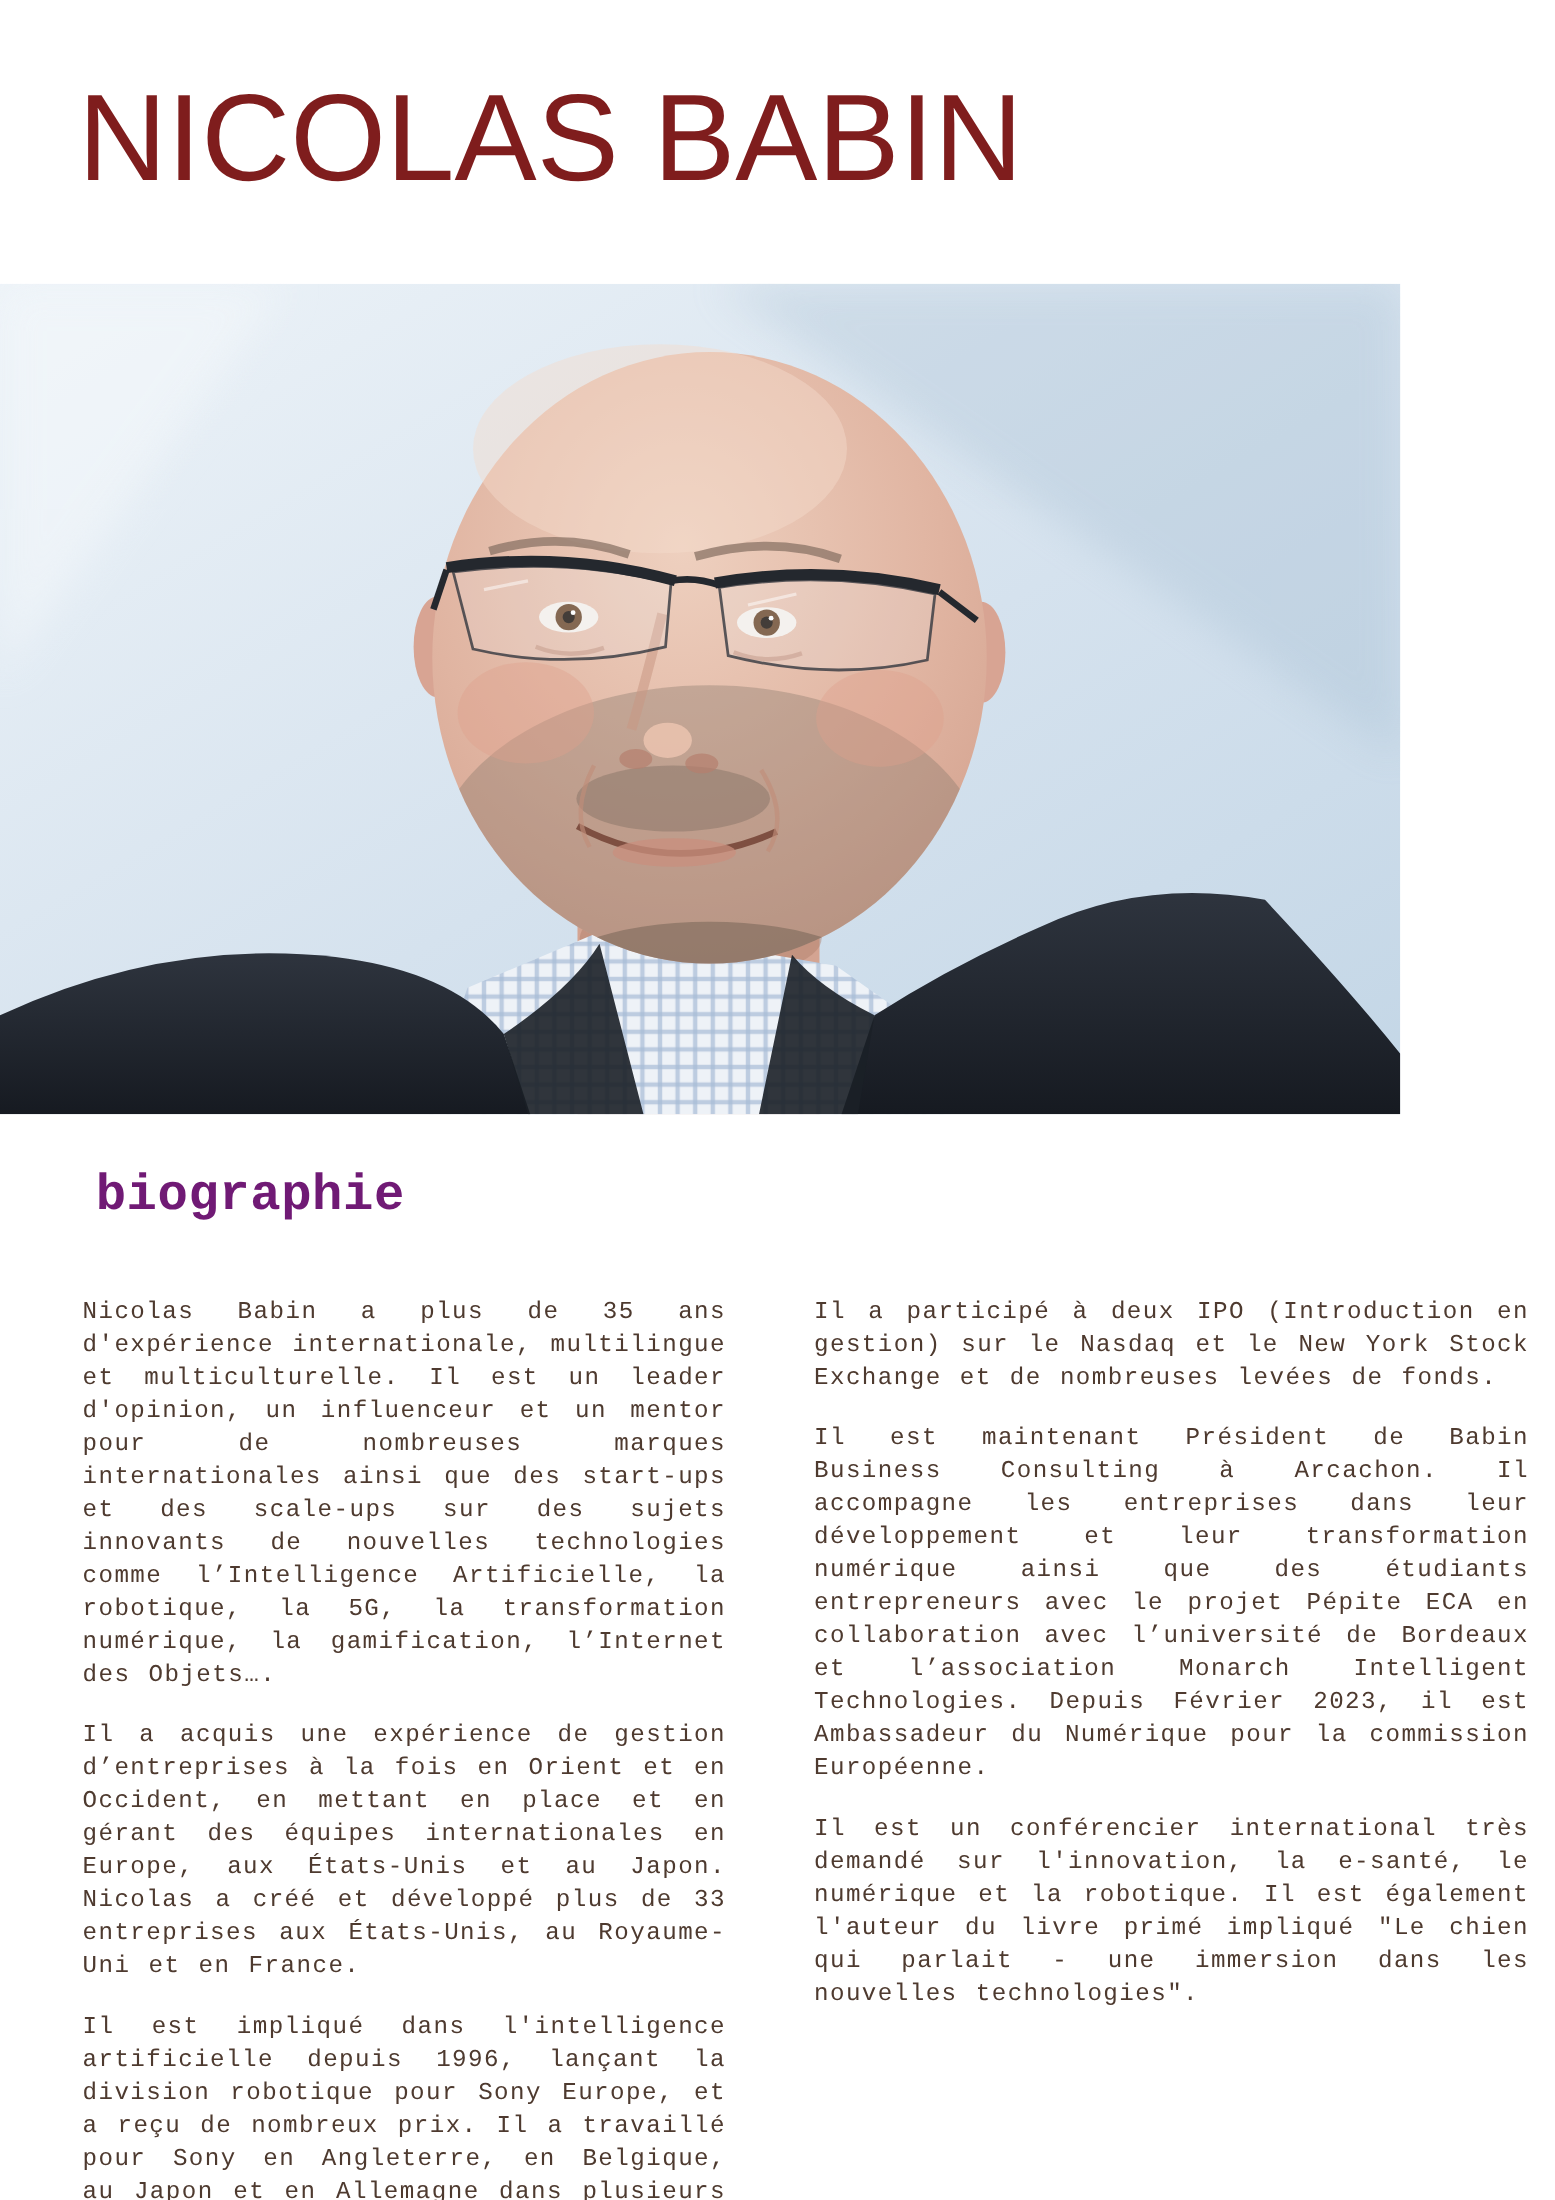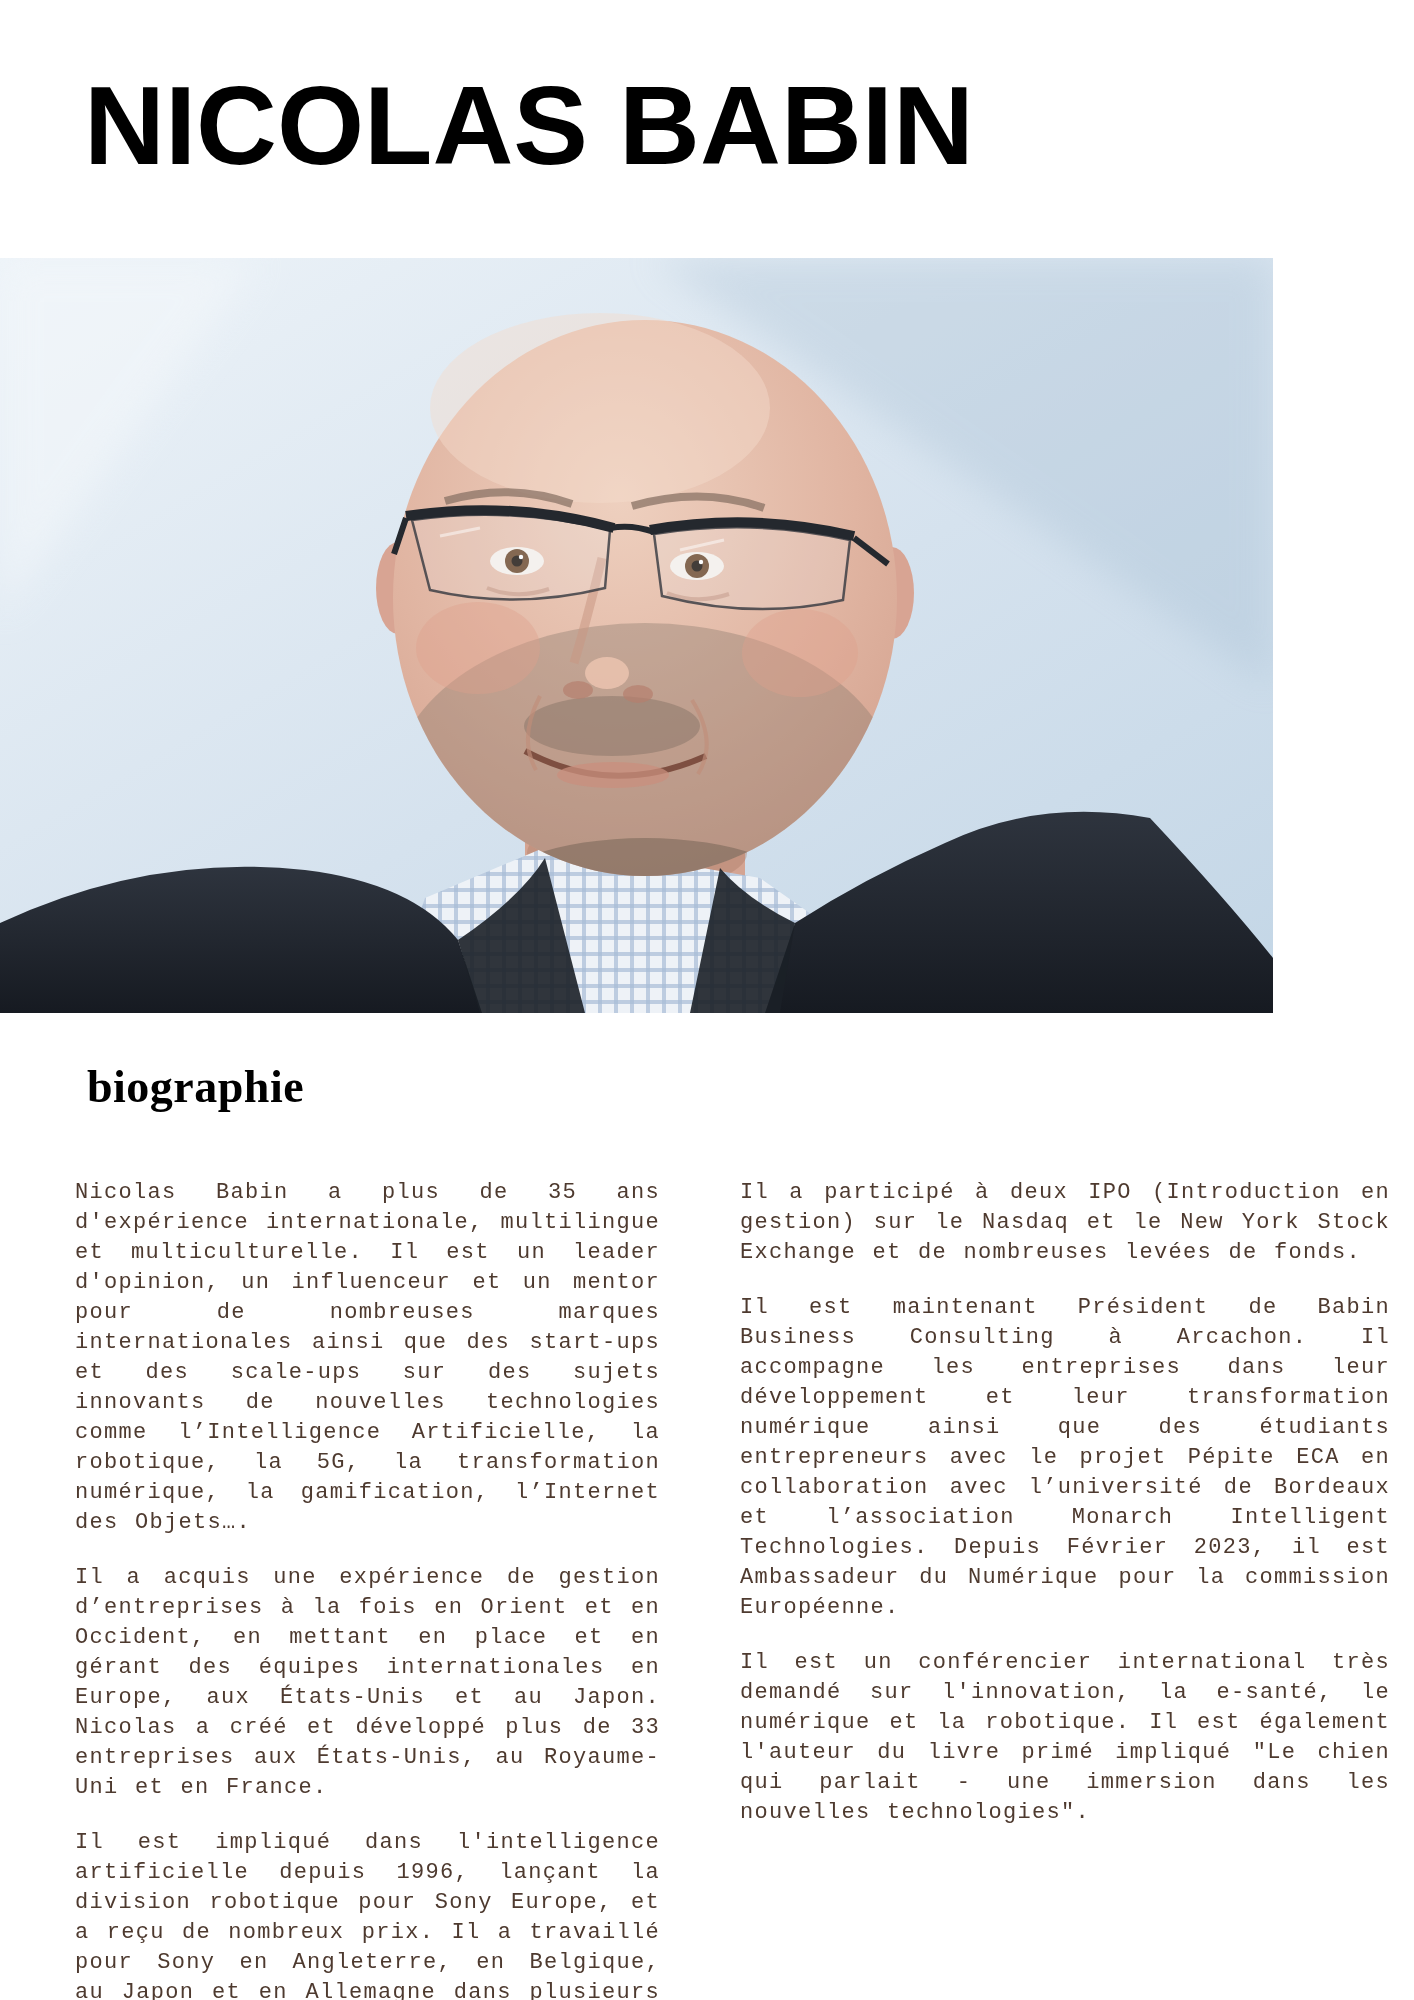--- a/index.html
+++ b/index.html
@@ -5,46 +5,46 @@
   html,body{margin:0;padding:0;background:#ffffff;}
   .page{
     position:relative;
     width:1414px;height:2000px;
     background:#ffffff;
     overflow:hidden;
     font-family:"DejaVu Sans", sans-serif;
   }
   .main-title{
     position:absolute;
-    left:84px;top:70px;
+    left:71px;top:70px;
     margin:0;
     font-family:"Liberation Sans", sans-serif;
-    font-weight:700;
+    font-weight:400;
     font-size:112px;
     line-height:1;
     letter-spacing:0px;
-    color:#000000;
+    color:#7f1d1d;
     white-space:nowrap;
   }
   .photo{
     position:absolute;
     left:0;top:258px;
     width:1273px;height:755px;
     display:block;
   }
   .section-heading{
     position:absolute;
     left:87px;top:1062px;
     margin:0;
-    font-family:Liberation Serif, serif;
+    font-family:Liberation Mono, monospace;
     font-weight:700;
     font-size:46px;
     line-height:1.1;
     letter-spacing:0.5px;
-    color:#000000;
+    color:#701a75;
   }
   .columns{
     position:absolute;
     left:75px;top:1178px;
     width:1315px;
     display:flex;
     gap:80px;
   }
   .col{color:#4e3a2f;}
   .col-left{width:585px;}

